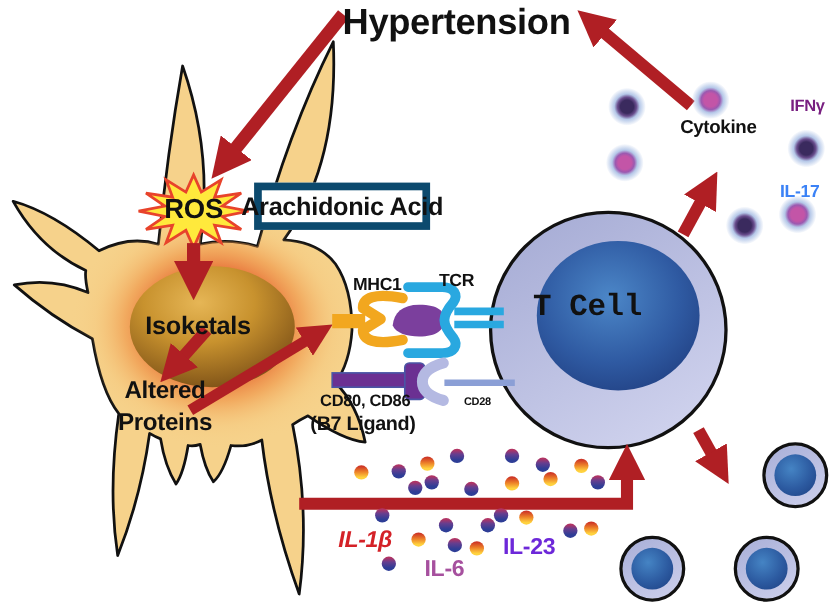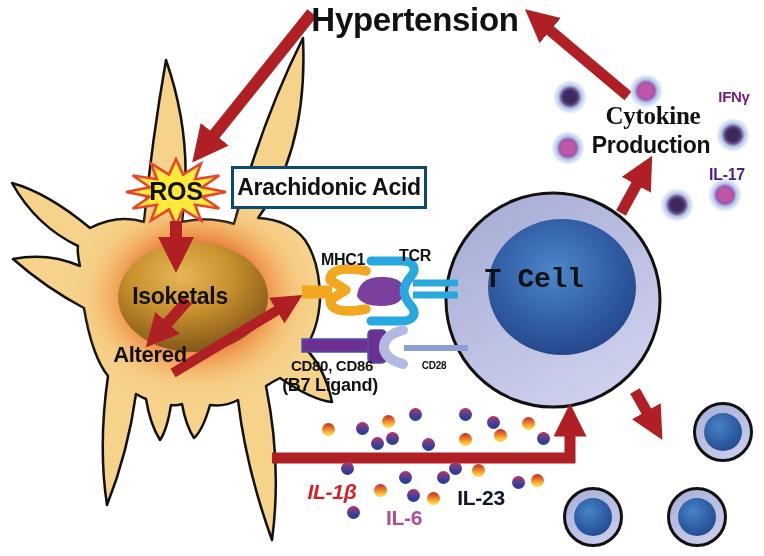--- a/index.html
+++ b/index.html
@@ -7,27 +7,27 @@
     position:relative;width:764px;height:556px;background:#ffffff;overflow:hidden;
     font-family:"Liberation Sans",sans-serif;
   }
   .stage svg{position:absolute;left:0;top:0;}
   #dot-layer{position:absolute;left:0;top:0;width:764px;height:556px;pointer-events:none;}
   .lbl{
     position:absolute;transform:translate(-50%,-50%);
     font-weight:700;color:#111;white-space:nowrap;letter-spacing:-0.3px;line-height:1;
   }
   .c-ifng{color:#781F80}
-  .c-il17{color:#4c1d95}
+  .c-il17{color:#3b82f6}
   .c-il1b{color:#D42127}
   .c-il6{color:#A6509E}
-  .c-il23{color:#0f172a}
+  .c-il23{color:#6d28d9}
   .aa-box{
-    position:absolute;left:231px;top:166px;width:196px;height:43px;box-sizing:border-box;
-    background:#ffffff;border:3px solid #0c4a6e;display:flex;align-items:center;justify-content:center;
+    position:absolute;left:231px;top:166px;width:160px;height:43px;box-sizing:border-box;
+    background:#ffffff;border:7px solid #0c4a6e;display:flex;align-items:center;justify-content:center;
   }
   .aa-box .lbl{position:static;transform:none;}
   
   .dot-cy{position:absolute;width:34px;height:34px;border-radius:50%;}
   .dot-cy.dark{background:radial-gradient(circle at 50% 50%,#3A2A5E 0 25%,#6A4E8E 36%,rgba(168,190,228,.85) 48%,rgba(168,190,228,0) 72%);}
   .dot-cy.pink{background:radial-gradient(circle at 50% 50%,#C355A7 0 25%,#9B59B0 36%,rgba(168,190,228,.85) 48%,rgba(168,190,228,0) 72%);}
   
   .dot-med{position:absolute;width:13px;height:13px;border-radius:50%;}
   .dot-med.orange{background:linear-gradient(180deg,#CE3727 8%,#EC7F28 45%,#FFD23E 85%);}
   .dot-med.blue{background:linear-gradient(180deg,#B23363 8%,#663E8F 38%,#2E3D96 78%);}
@@ -155,31 +155,31 @@
   <div class="lbl" style="left:415px;top:19px;font-size:33px;">Hypertension</div>
 
   <div class="lbl" style="left:176px;top:191px;font-size:25px;">ROS</div>
 
   <div class="aa-box">
     <span class="lbl" style="font-size:23px;">Arachidonic Acid</span>
   </div>
 
   <div class="lbl" style="left:180px;top:296px;font-size:23px;">Isoketals</div>
   <div class="lbl" style="left:150px;top:355px;font-size:22px;">Altered</div>
+  <div class="lbl" style="left:150px;top:384px;font-size:22px;">Proteins</div>
 
   <div class="lbl" style="left:343px;top:260px;font-size:16px;">MHC1</div>
   <div class="lbl" style="left:415px;top:256px;font-size:16px;">TCR</div>
   <div class="lbl" style="left:332px;top:365px;font-size:15px;">CD80, CD86</div>
   <div class="lbl" style="left:330px;top:385px;font-size:18px;">(B7 Ligand)</div>
   <div class="lbl" style="left:434px;top:366px;font-size:10px;">CD28</div>
 
   <div class="lbl" style="left:534px;top:280px;font-size:28px;font-family:Liberation Mono, monospace;">T Cell</div>
 
-  <div class="lbl" style="left:653px;top:115px;font-size:25px;font-family:Liberation Serif, serif;">Cytokine</div>
-  <div class="lbl" style="left:651px;top:145px;font-size:23px;">Production</div>
+  <div class="lbl" style="left:653px;top:115px;font-size:17px;">Cytokine</div>
   <div class="lbl c-ifng" style="left:734px;top:96px;font-size:15px;">IFNγ</div>
   <div class="lbl c-il17" style="left:727px;top:175px;font-size:16px;">IL-17</div>
 
 
   <div class="lbl c-il1b" style="left:332px;top:491px;font-size:21px;font-style:italic;">IL-1β</div>
   <div class="lbl c-il6" style="left:404px;top:517px;font-size:21px;">IL-6</div>
   <div class="lbl c-il23" style="left:481px;top:497px;font-size:21px;">IL-23</div>
 
 </div>
 

